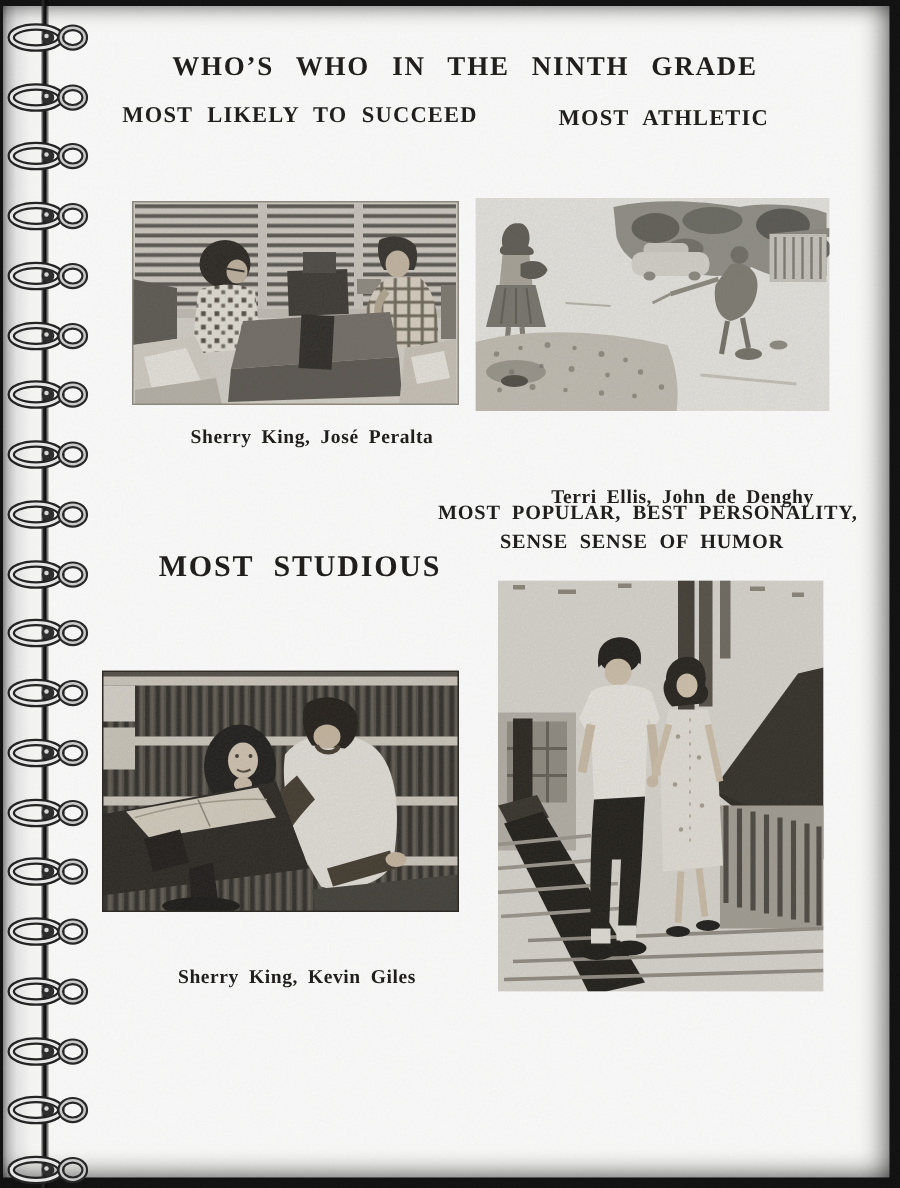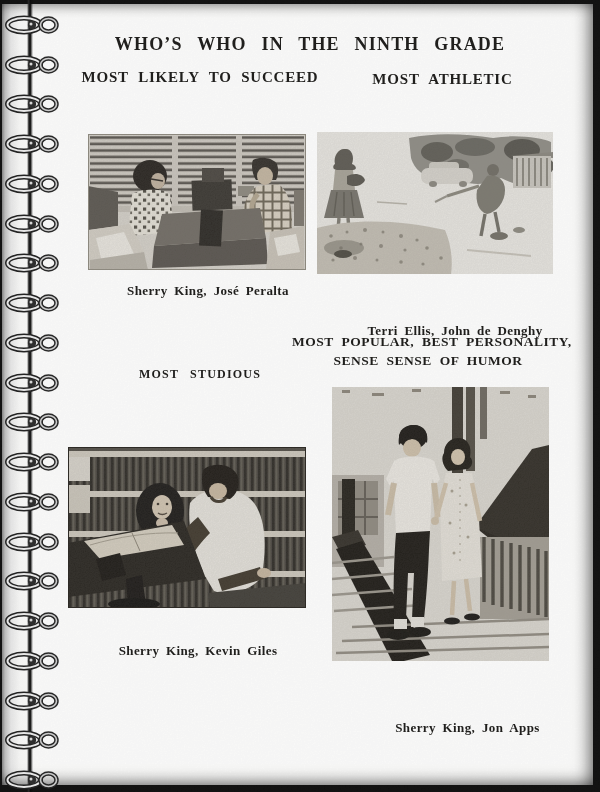--- a/index.html
+++ b/index.html
@@ -20,21 +20,21 @@
     position:absolute; left:27px; top:0; width:6px; height:792px; z-index:20;
     background:linear-gradient(90deg, rgba(30,30,30,0) 0%, #262626 30%, #050505 55%, rgba(40,40,40,0) 100%);
   }
   .binding { position:absolute; left:0; top:0; width:64px; height:792px; z-index:21; }
   .ring { position:absolute; left:3px; width:56px; height:22px; }
   .txt { position:absolute; color:#1b1a18; text-align:center; white-space:nowrap; }
   .title      { top:34px;  left:80px;  width:460px; font-size:18px;   font-weight:bold; letter-spacing:1.2px; word-spacing:9px; }
   .h-succeed  { top:69px;  left:80px;  width:240px; font-size:15px;   font-weight:bold; letter-spacing:.8px;  word-spacing:5px; }
   .h-athletic { top:71px;  left:370px; width:145px; font-size:15px;   font-weight:bold; letter-spacing:.8px;  word-spacing:5px; }
   .h-popular  { top:332px; left:292px; width:272px; font-size:13.5px; font-weight:bold; letter-spacing:.5px;  word-spacing:4px; line-height:19px; }
-  .h-studious { top:367px; left:100px; width:200px; font-size:12px;   font-weight:bold; letter-spacing:1.2px; word-spacing:7px; }
+  .h-studious { top:367px; left:100px; width:200px; font-size:20px;   font-weight:bold; letter-spacing:1.2px; word-spacing:7px; }
   .caption    { font-size:13px; font-weight:bold; letter-spacing:.4px; word-spacing:3px; }
   .c1 { top:283px; left:112px; width:192px; }
   .c2 { top:288px; left:345px; width:220px;margin-top:35px; }
   .c3 { top:643px; left:102px; width:192px; }
   .c4 { top:720px; left:370px; width:195px; }
   .photo { position:absolute; }
   .photo svg { width:100%; height:100%; display:block; }
   .photo1 { left:88px;  top:134px; width:218px; height:136px; }
   .photo2 { left:317px; top:132px; width:236px; height:142px; }
   .photo3 { left:68px;  top:447px; width:238px; height:161px; }
@@ -312,21 +312,20 @@
       <path d="M114,96 L104,132" stroke="#d2c3ac" stroke-width="4.5"></path>
       <path d="M140,96 L148,134" stroke="#d2c3ac" stroke-width="4.5"></path>
       <circle cx="103" cy="134" r="4" fill="#cdbfa8"></circle>
       <path d="M122,194 L120,228" stroke="#cfc0a9" stroke-width="4.5"></path>
       <path d="M134,192 L138,224" stroke="#cfc0a9" stroke-width="4.5"></path>
       <ellipse cx="120" cy="234" rx="8" ry="3.6" fill="#141210"></ellipse>
       <ellipse cx="140" cy="230" rx="8" ry="3.6" fill="#141210"></ellipse>
       <rect width="217" height="274" filter="url(#g4)" opacity=".15"></rect>
     </svg>
   </figure>
-  <div class="txt caption c4">Sherry King, Jon Apps</div>
 
   <div class="spine"></div>
   <div class="binding">
       <div class="ring" style="top: 14px;"><svg viewBox="0 0 56 22" width="56" height="22">
           <ellipse cx="21" cy="11" rx="16.5" ry="7" fill="none" stroke="#1f1f1f" stroke-width="5"></ellipse>
           <ellipse cx="21" cy="11" rx="16.5" ry="7" fill="none" stroke="#ececec" stroke-width="2"></ellipse>
           <ellipse cx="45.5" cy="11" rx="8" ry="6.5" fill="none" stroke="#242424" stroke-width="4.5"></ellipse>
           <ellipse cx="45.5" cy="11" rx="8" ry="6.5" fill="none" stroke="#cfcfcf" stroke-width="1.6"></ellipse>
           <circle cx="29" cy="11" r="4.2" fill="#2a2a2a"></circle>
           <circle cx="28" cy="10" r="1.5" fill="#dcdcdc"></circle>

